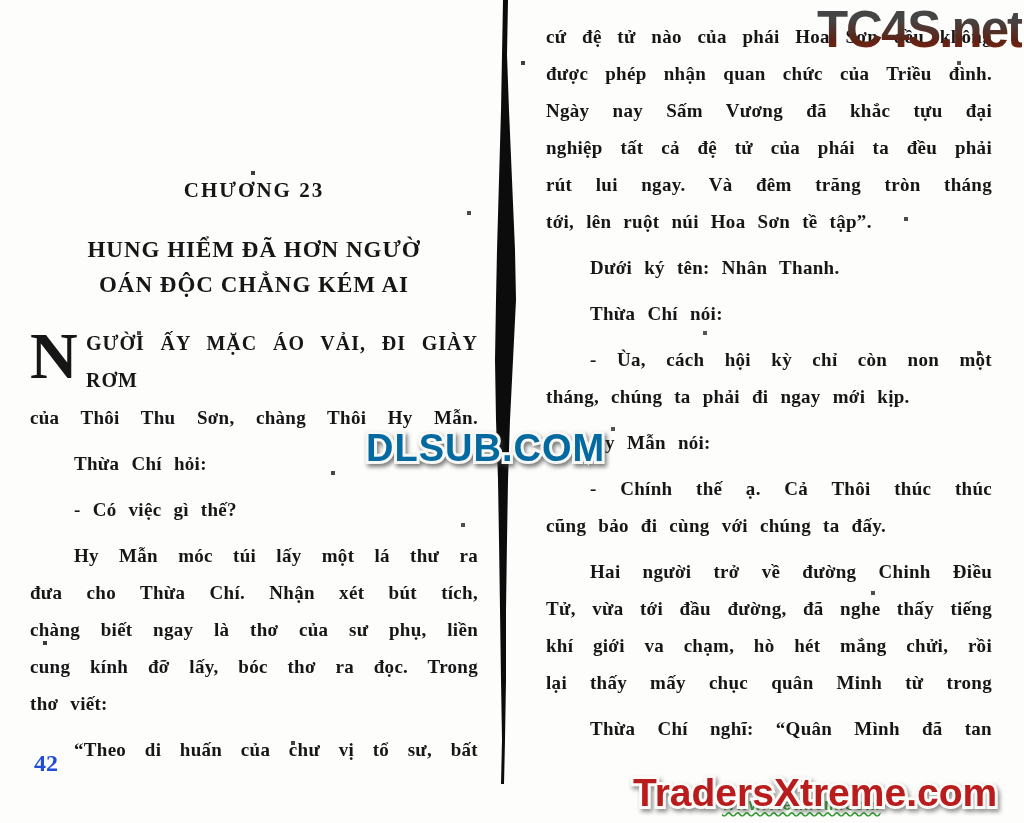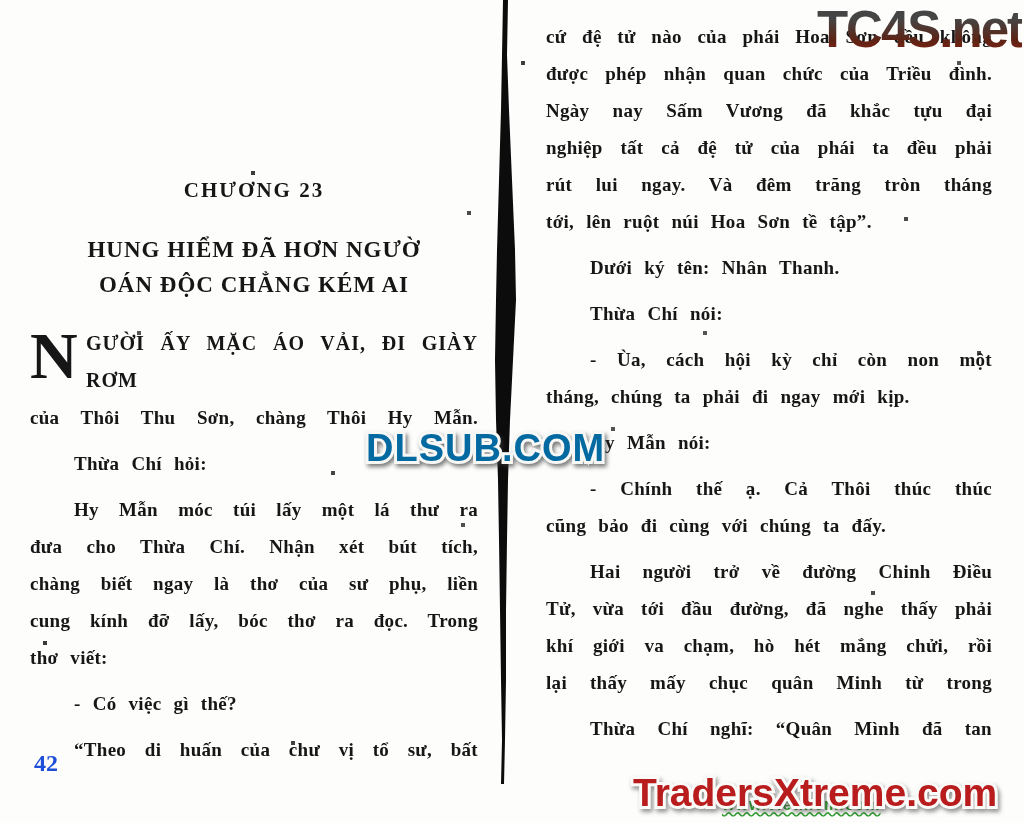--- a/index.html
+++ b/index.html
@@ -87,28 +87,28 @@
   <div class="para opening">
     <span class="dropcap">N</span>
   <div class="line caps">GƯỜI ẤY MẶC ÁO VẢI, ĐI GIÀY RƠM</div>
       <div class="line">của Thôi Thu Sơn, chàng Thôi Hy Mẫn.</div>
     </div>
   <div>
       <div class="para">
         <div class="line indent end">Thừa Chí hỏi:</div>
       </div>
       <div class="para">
+        <div class="line indent end">- Có việc gì thế?</div>
+      </div>
+      <div class="para">
         <div class="line indent">Hy Mẫn móc túi lấy một lá thư ra</div>
         <div class="line">đưa cho Thừa Chí. Nhận xét bút tích,</div>
         <div class="line">chàng biết ngay là thơ của sư phụ, liền</div>
         <div class="line">cung kính đỡ lấy, bóc thơ ra đọc. Trong</div>
         <div class="line end">thơ viết:</div>
-      </div>
-      <div class="para">
-        <div class="line indent end">- Có việc gì thế?</div>
       </div>
       <div class="para">
         <div class="line indent">“Theo di huấn của chư vị tổ sư, bất</div>
       </div>
     </div>
 </div>
 <div class="page-number">42</div>
 
 <div class="page-col right-col">
     <div class="para">
@@ -131,21 +131,21 @@
     </div>
     <div class="para">
       <div class="line indent end">Hy Mẫn nói:</div>
     </div>
     <div class="para">
       <div class="line indent">- Chính thế ạ. Cả Thôi thúc thúc</div>
       <div class="line end">cũng bảo đi cùng với chúng ta đấy.</div>
     </div>
     <div class="para">
       <div class="line indent">Hai người trở về đường Chinh Điều</div>
-      <div class="line">Tử, vừa tới đầu đường, đã nghe thấy phải</div>
+      <div class="line">Tử, vừa tới đầu đường, đã nghe thấy tiếng</div>
       <div class="line">khí giới va chạm, hò hét mắng chửi, rồi</div>
       <div class="line">lại thấy mấy chục quân Minh từ trong</div>
     </div>
     <div class="para">
       <div class="line indent">Thừa Chí nghĩ: “Quân Mình đã tan</div>
     </div>
   </div>
 
 <div class="spine">
   <svg width="26" height="792" viewBox="0 0 26 792">

